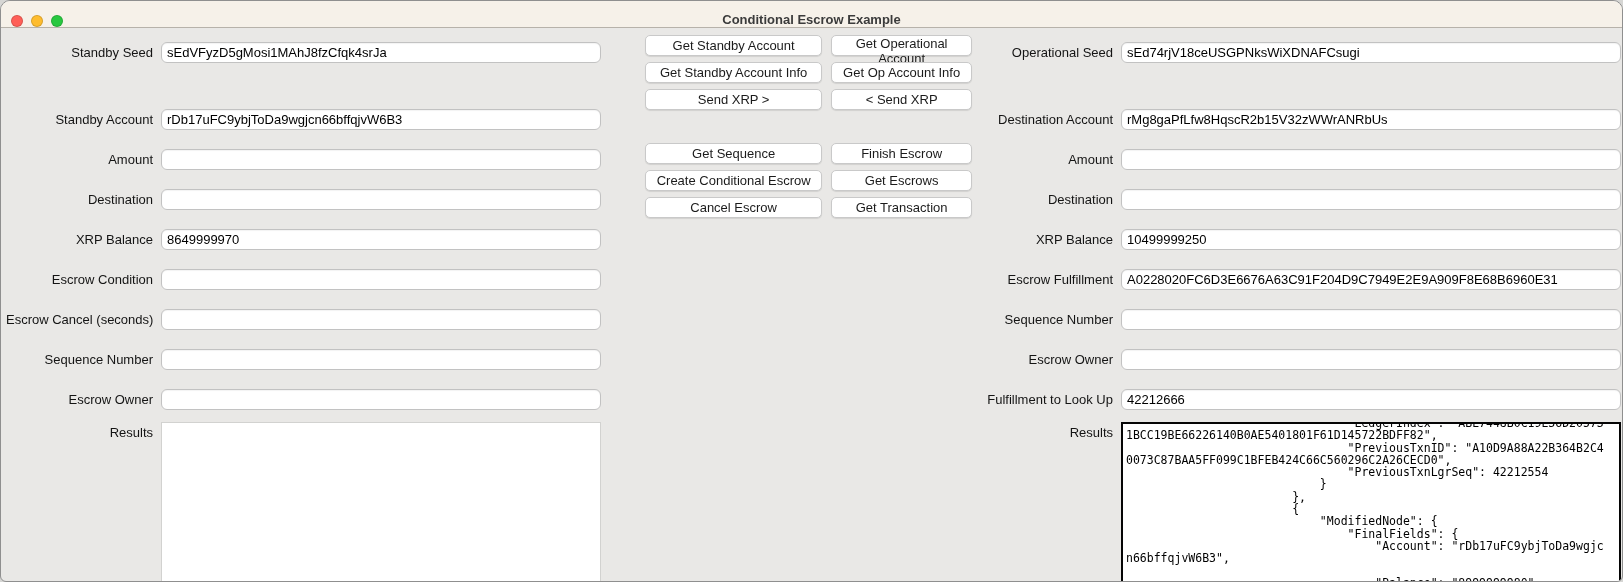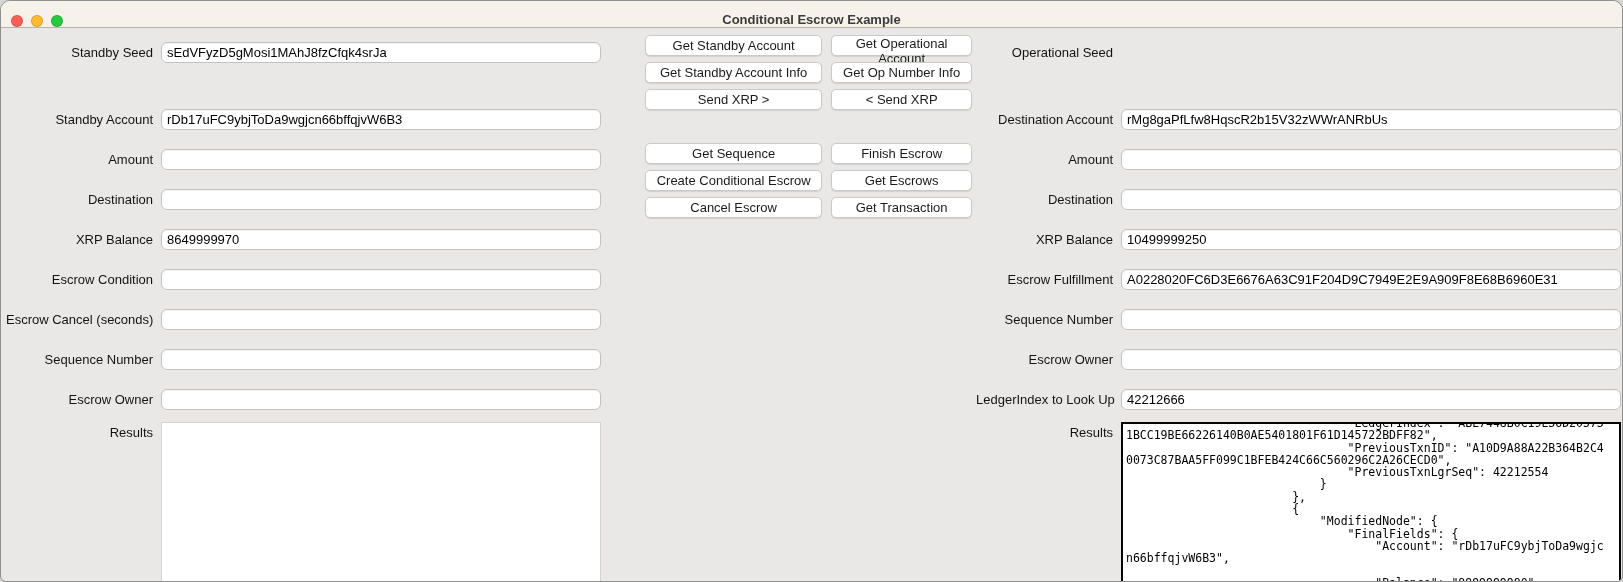--- a/index.html
+++ b/index.html
@@ -128,21 +128,21 @@
       </div>
     </div>
 
     <div class="col col-center">
       <div class="brow">
         <button class="btn b1">Get Standby Account</button>
         <button class="btn b2">Get Operational Account</button>
       </div>
       <div class="brow">
         <button class="btn b1">Get Standby Account Info</button>
-        <button class="btn b2">Get Op Number Info</button>
+        <button class="btn b2">Get Op Account Info</button>
       </div>
       <div class="brow">
         <button class="btn b1">Send XRP &gt;</button>
         <button class="btn b2">&lt; Send XRP</button>
       </div>
       <div class="spacer-row"></div>
       <div class="brow">
         <button class="btn b1">Get Sequence</button>
         <button class="btn b2">Finish Escrow</button>
       </div>
@@ -152,20 +152,21 @@
       </div>
       <div class="brow">
         <button class="btn b1">Cancel Escrow</button>
         <button class="btn b2">Get Transaction</button>
       </div>
     </div>
 
     <div class="col col-op">
       <div class="frow">
         <span class="flabel">Operational Seed</span>
+        <input class="finput" value="sEd74rjV18ceUSGPNksWiXDNAFCsugi" style="">
       </div>
       <div class="spacer-row"></div>
       <div class="frow">
         <span class="flabel">Destination Account</span>
         <input class="finput" value="rMg8gaPfLfw8HqscR2b15V32zWWrANRbUs" style="">
       </div>
       <div class="frow">
         <span class="flabel">Amount</span>
         <input class="finput" value="" style="">
       </div>
@@ -183,21 +184,21 @@
       </div>
       <div class="frow">
         <span class="flabel">Sequence Number</span>
         <input class="finput" value="" style="">
       </div>
       <div class="frow">
         <span class="flabel">Escrow Owner</span>
         <input class="finput" value="" style="">
       </div>
       <div class="frow">
-        <span class="flabel">LedgerIndex to Look Up</span>
+        <span class="flabel">Fulfillment to Look Up</span>
         <input class="finput" value="42212666" style="">
       </div>
       <div class="frow top">
         <span class="flabel">Results</span>
         <div class="results-box-right">
           <pre class="results-pre">                                "LedgerIndex": "ABE7448B0C19E36D20573
 1BCC19BE66226140B0AE5401801F61D145722BDFF82",
                                 "PreviousTxnID": "A10D9A88A22B364B2C4
 0073C87BAA5FF099C1BFEB424C66C560296C2A26CECD0",
                                 "PreviousTxnLgrSeq": 42212554

